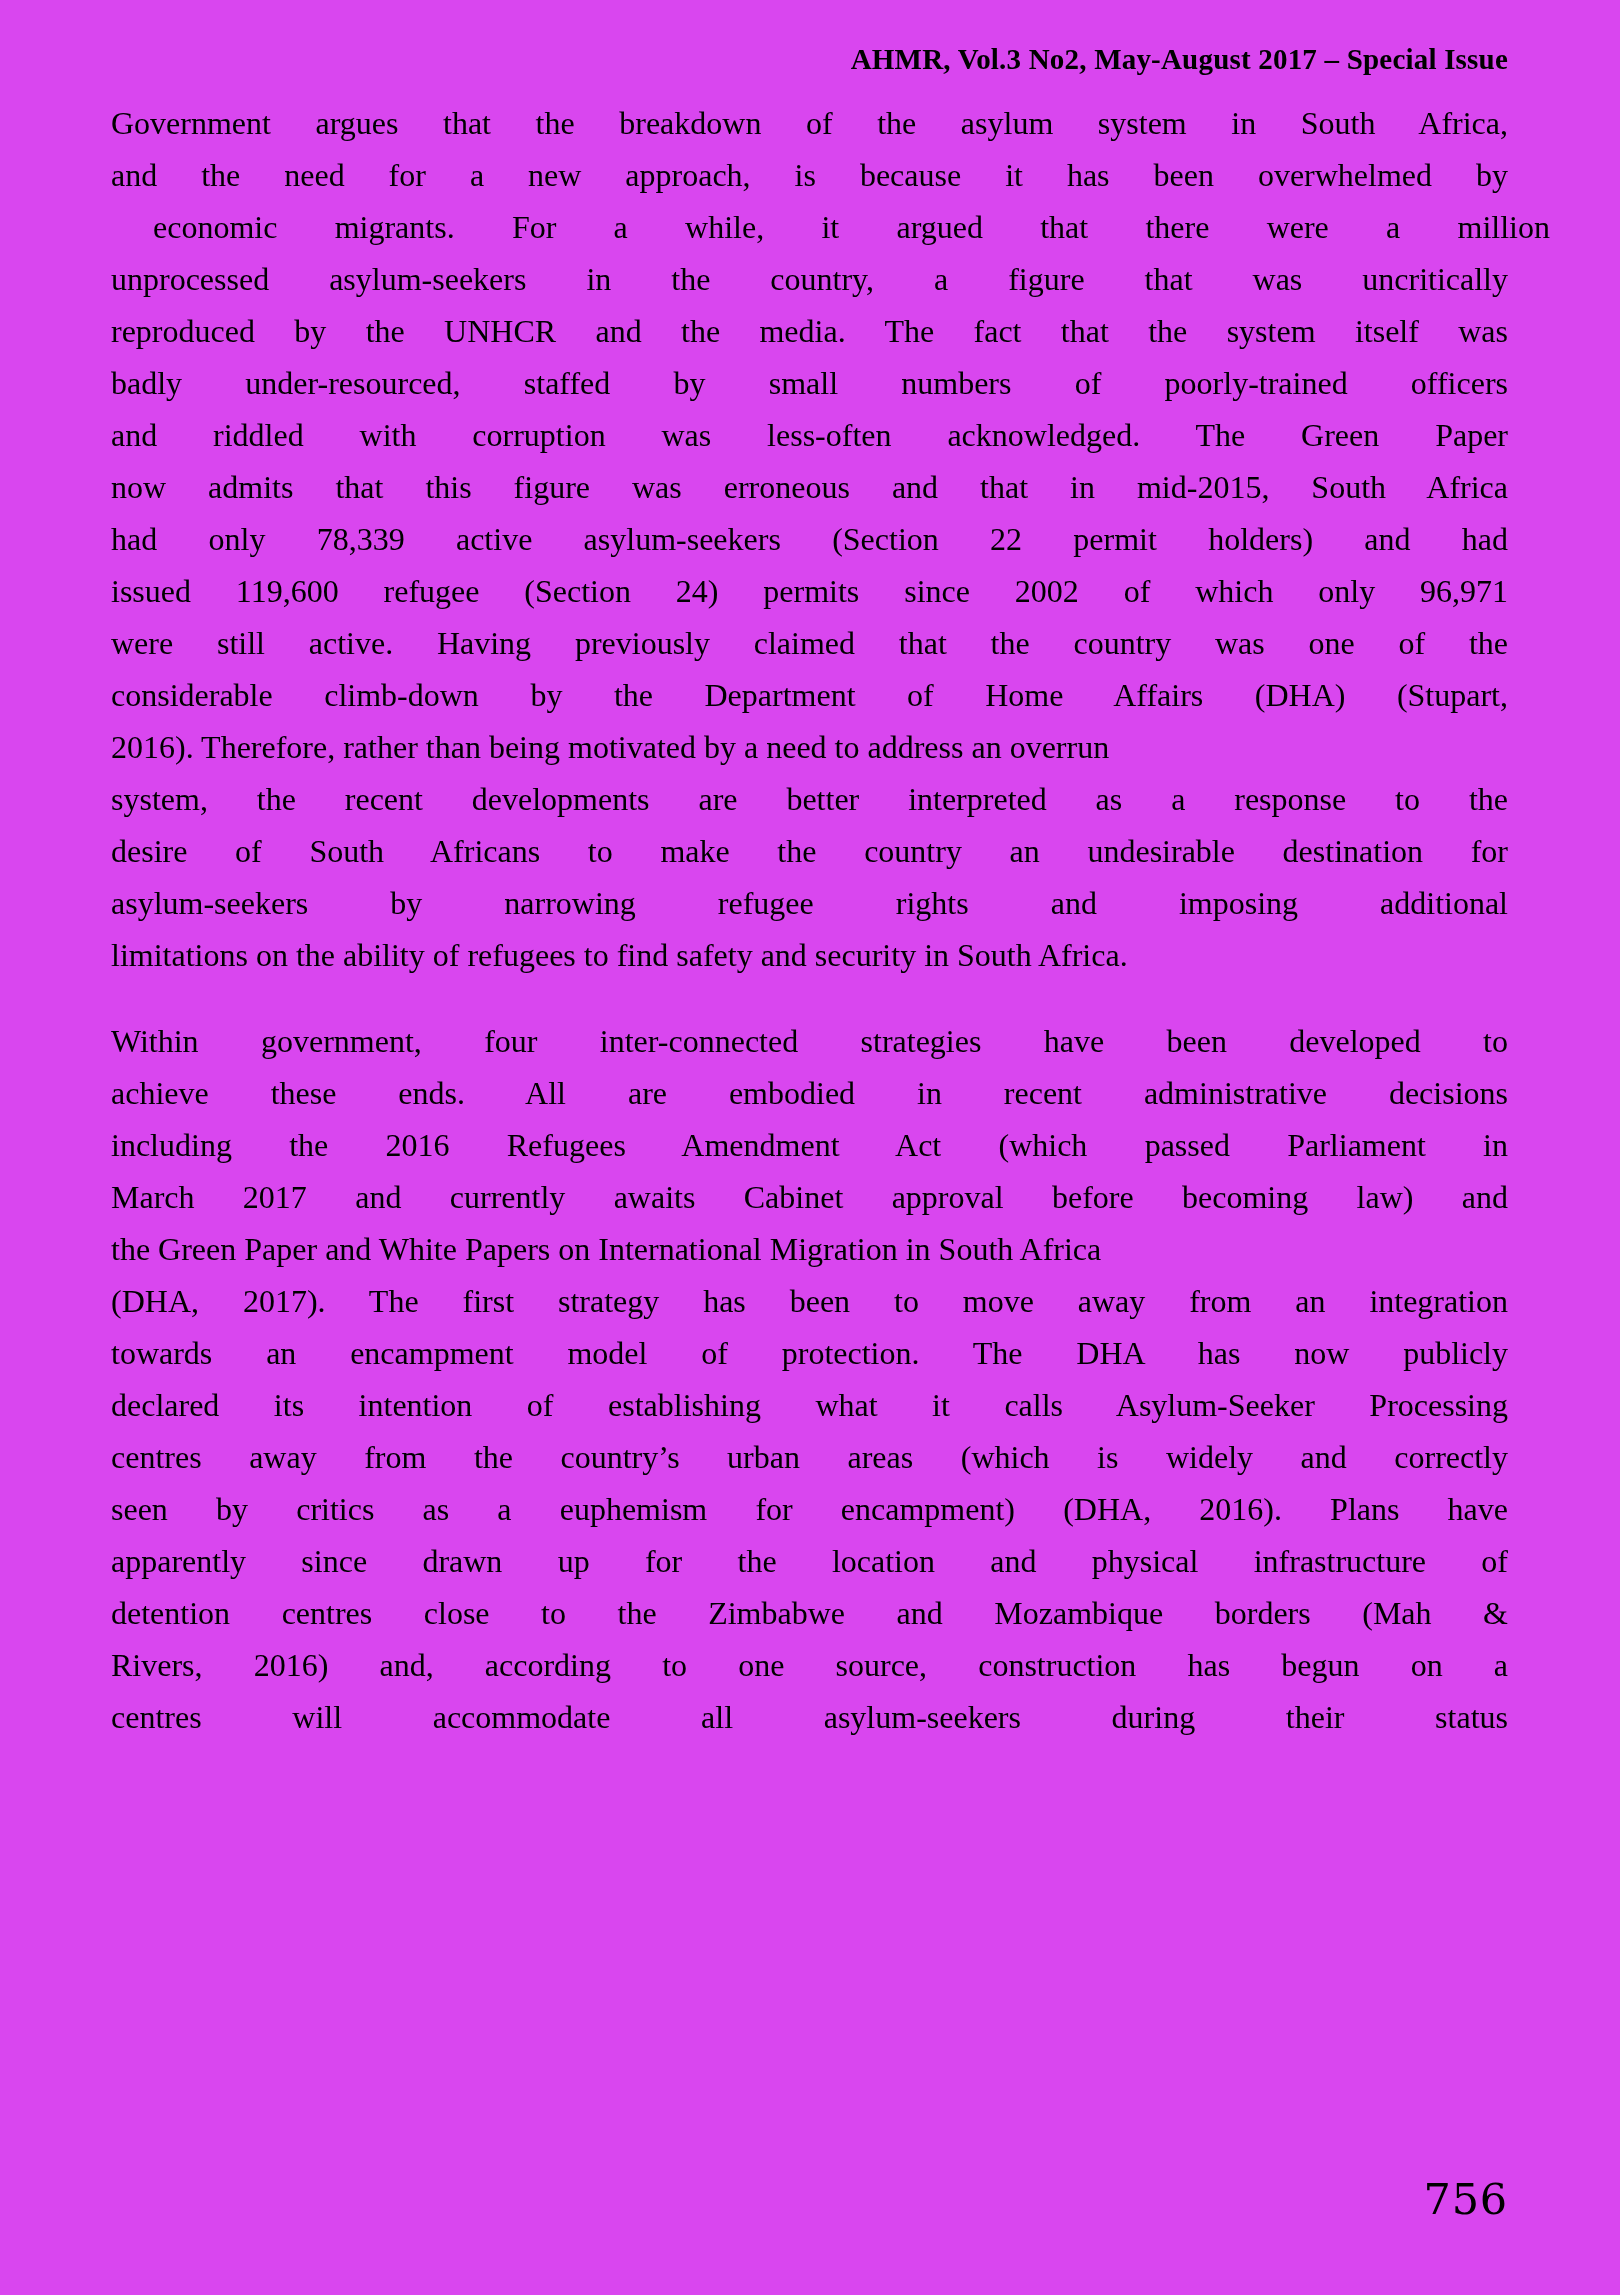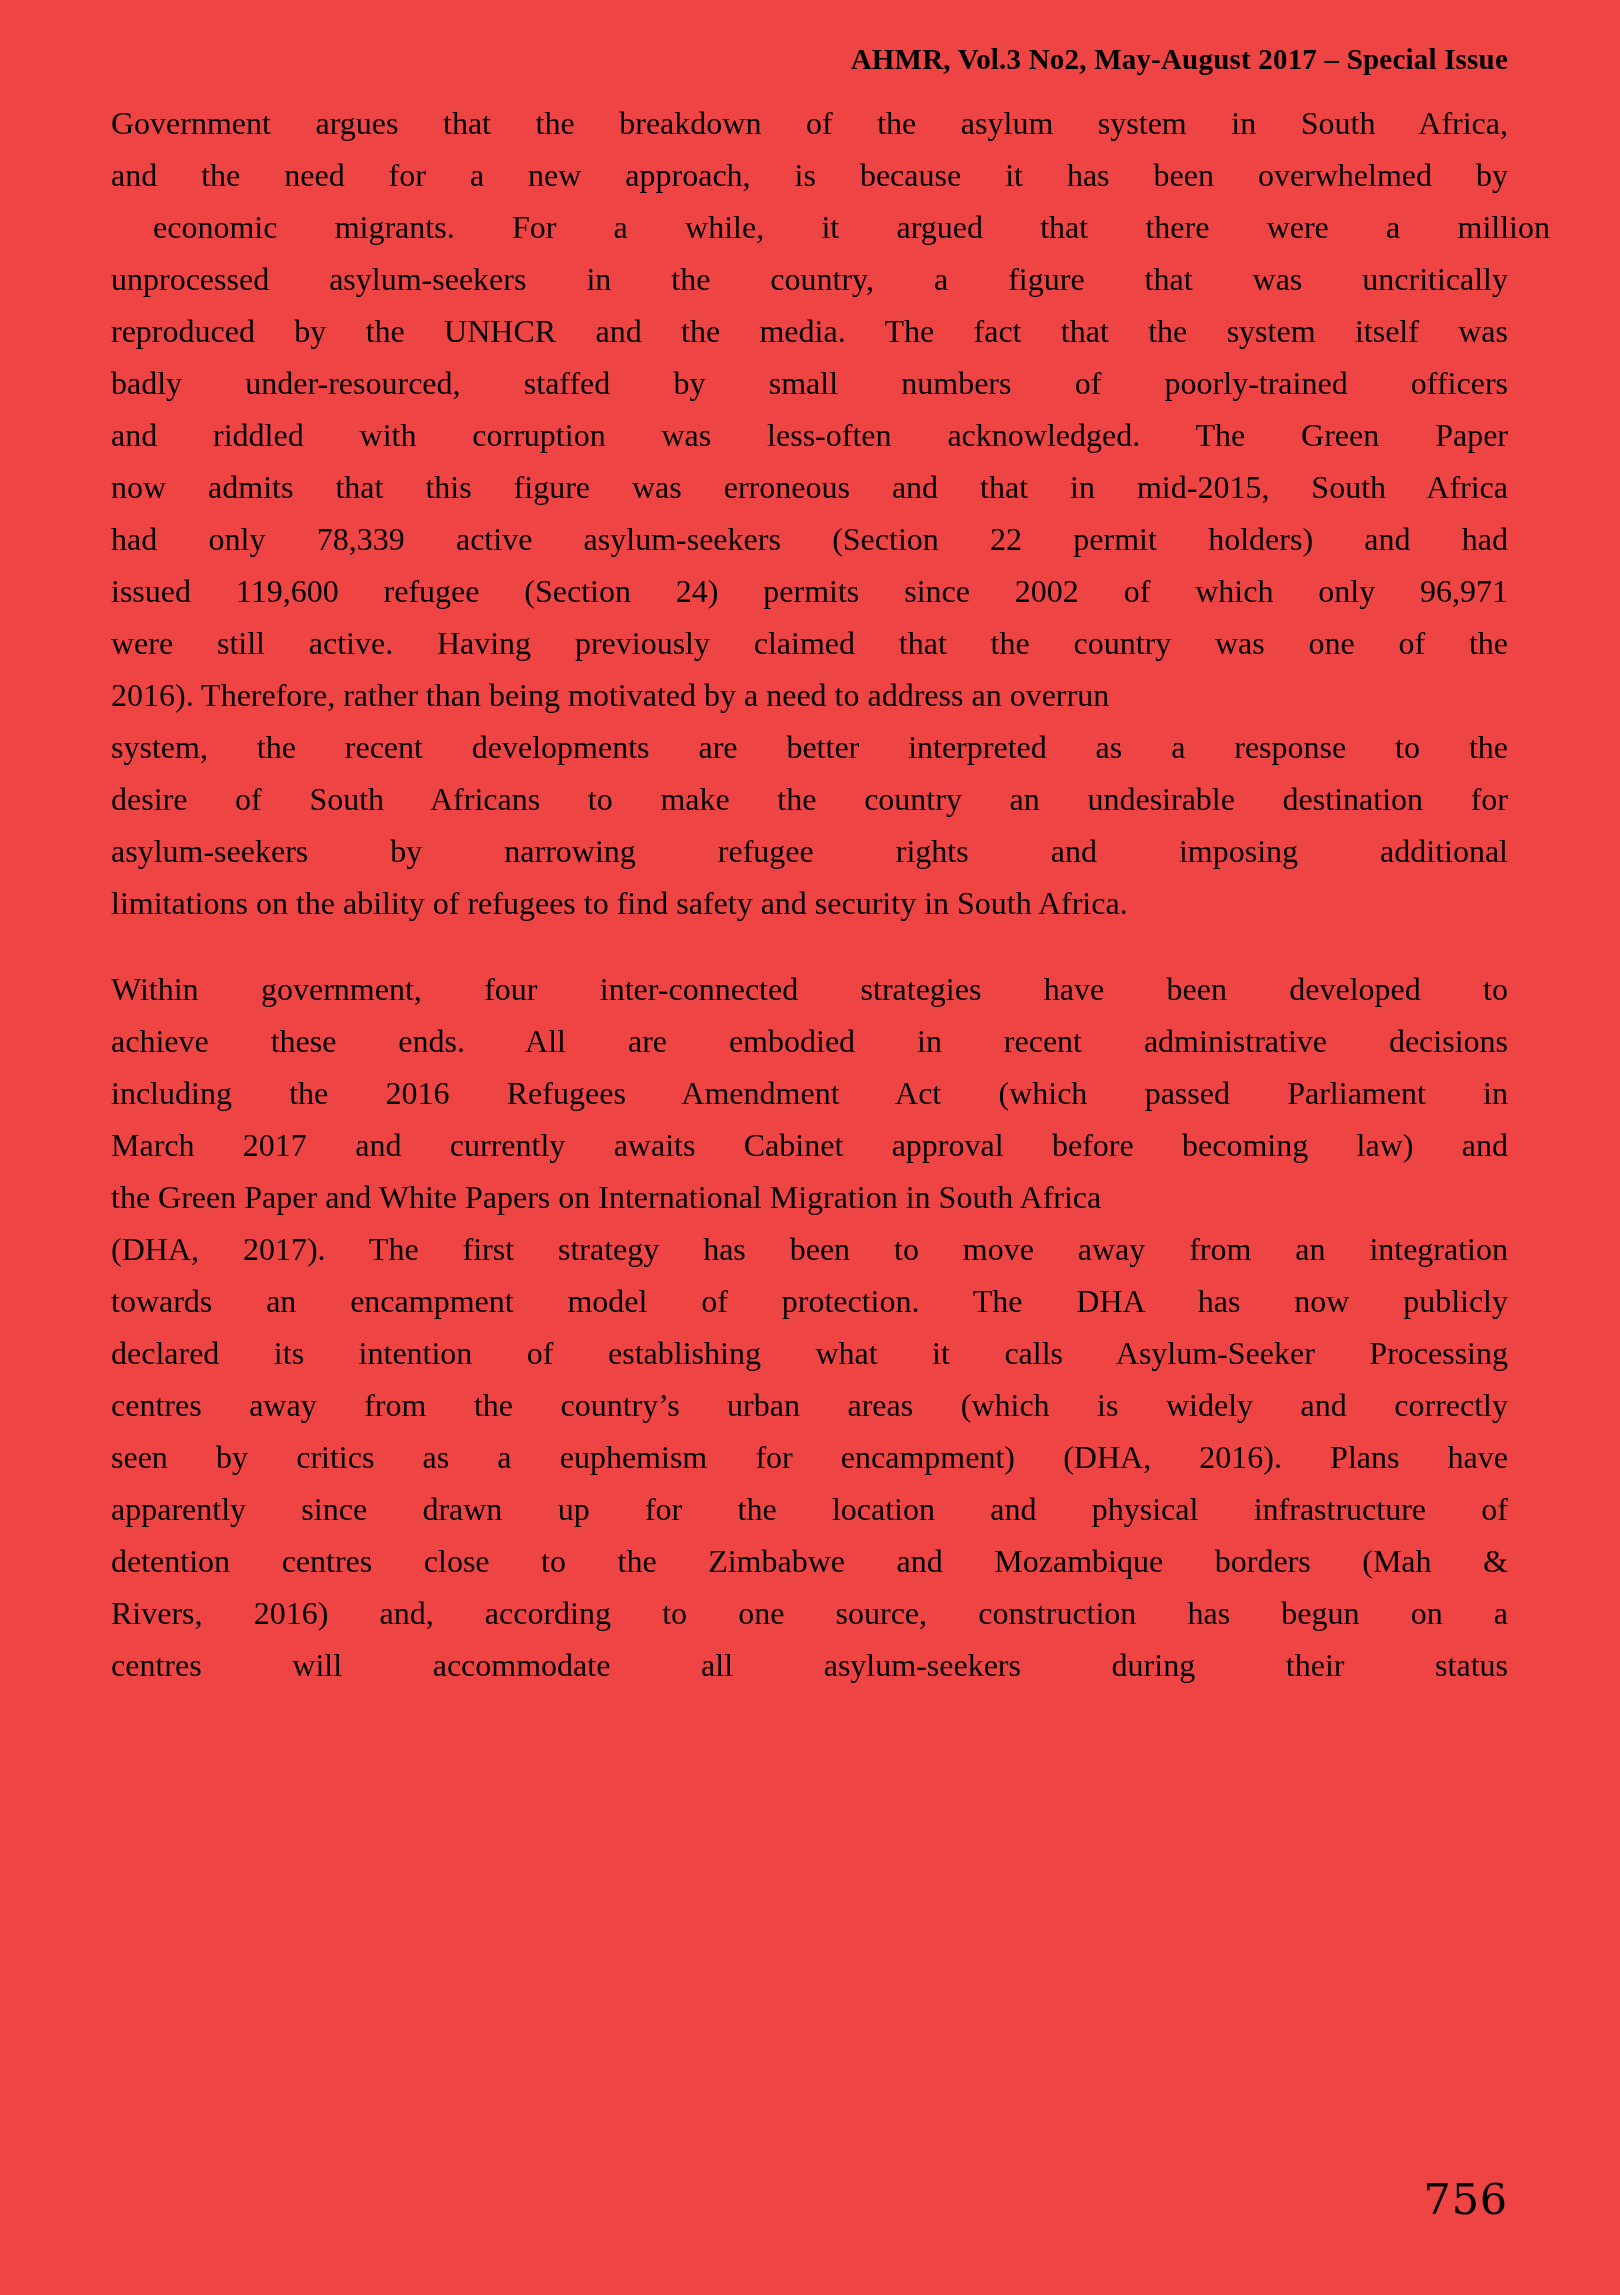--- a/index.html
+++ b/index.html
@@ -6,21 +6,21 @@
   html, body {
     margin: 0;
     padding: 0;
     background: #ffffff;
   }
 
   .page {
     position: relative;
     width: 1621px;
     height: 2295px;
-    background: #ef4444;
+    background: #d946ef;
     margin: 0 auto;
     overflow: hidden;
     font-family: "Liberation Serif", "DejaVu Serif", serif;
     color: #000000;
     -webkit-font-smoothing: antialiased;
   }
 
   
   .running-head {
     position: absolute;
@@ -105,20 +105,21 @@
         <span class="text-line" style="word-spacing: 0px;">and the need for a new approach, is because it has been overwhelmed by</span>
         <span class="text-line" style="word-spacing: 0px; margin-left: 42px;">economic migrants. For a while, it argued that there were a million</span>
         <span class="text-line" style="word-spacing: 0px;">unprocessed asylum-seekers in the country, a figure that was uncritically</span>
         <span class="text-line" style="word-spacing: 0px;">reproduced by the UNHCR and the media. The fact that the system itself was</span>
         <span class="text-line" style="word-spacing: 0px;">badly under-resourced, staffed by small numbers of poorly-trained officers</span>
         <span class="text-line" style="word-spacing: 0px;">and riddled with corruption was less-often acknowledged. The Green Paper</span>
         <span class="text-line" style="word-spacing: 0px;">now admits that this figure was erroneous and that in mid-2015, South Africa</span>
         <span class="text-line" style="word-spacing: 0px;">had only 78,339 active asylum-seekers (Section 22 permit holders) and had</span>
         <span class="text-line" style="word-spacing: 0px;">issued 119,600 refugee (Section 24) permits since 2002 of which only 96,971</span>
         <span class="text-line" style="word-spacing: 0px;">were still active. Having previously claimed that the country was one of the</span>
+        <span class="text-line" style="word-spacing: 0px;">considerable climb-down by the Department of Home Affairs (DHA) (Stupart,</span>
         <span class="text-line tight-line" style="word-spacing: 0px;">2016). Therefore, rather than being motivated by a need to address an overrun</span>
         <span class="text-line" style="word-spacing: 0px;">system, the recent developments are better interpreted as a response to the</span>
         <span class="text-line" style="word-spacing: 0px;">desire of South Africans to make the country an undesirable destination for</span>
         <span class="text-line" style="word-spacing: 0px;">asylum-seekers by narrowing refugee rights and imposing additional</span>
         <span class="text-line tight-line" style="word-spacing: 0px;">limitations on the ability of refugees to find safety and security in South Africa.</span>
       </p>
       <p class="paragraph">
         <span class="text-line" style="word-spacing: 0px;">Within government, four inter-connected strategies have been developed to</span>
         <span class="text-line" style="word-spacing: 0px;">achieve these ends. All are embodied in recent administrative decisions</span>
         <span class="text-line" style="word-spacing: 0px;">including the 2016 Refugees Amendment Act (which passed Parliament in</span>

